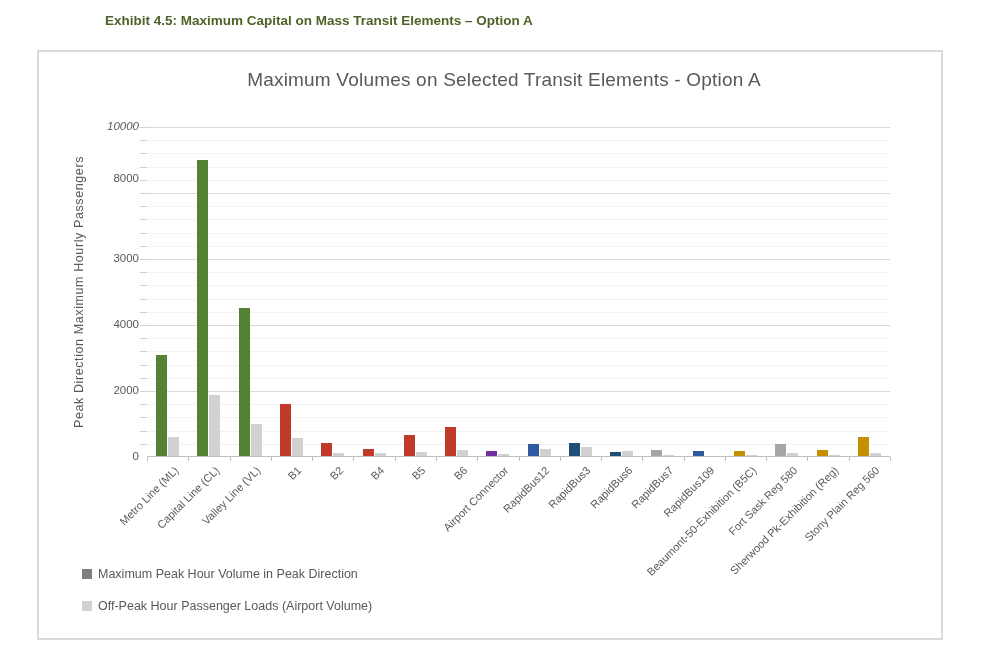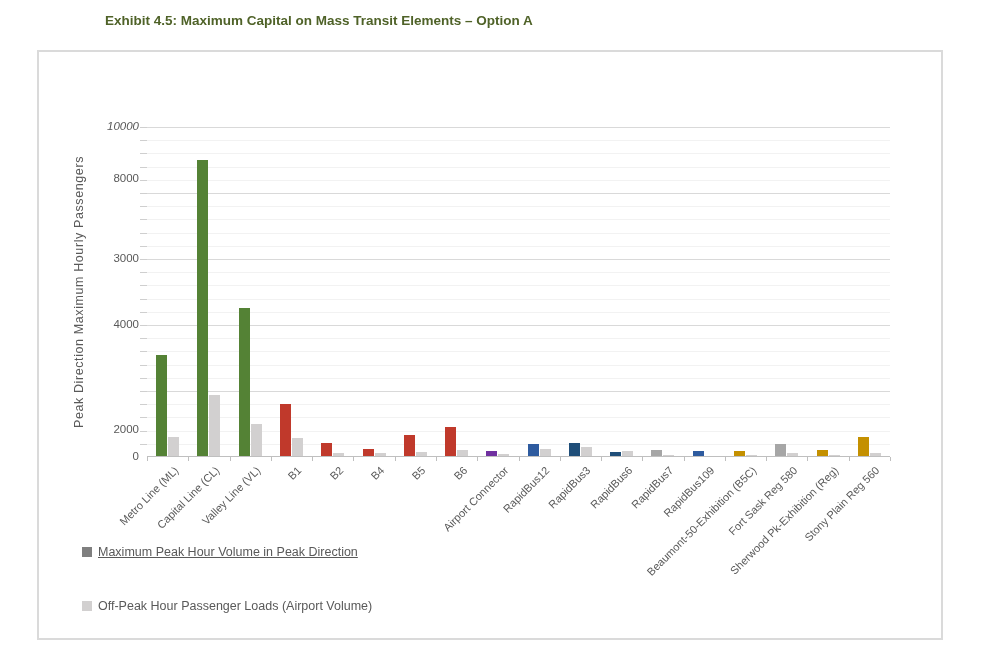--- a/index.html
+++ b/index.html
@@ -21,20 +21,21 @@
   .legend-item{position:absolute;left:43px;display:flex;align-items:center;font-size:12.5px;color:#595959;}
   .legend-swatch{width:10px;height:10px;margin-right:6px;flex:0 0 auto;}
 </style>
 </head>
 <body>
 
 <div class="page">
   <div class="exhibit-heading">Exhibit 4.5: Maximum Capital on Mass Transit Elements – Option A</div>
 
   <div class="chart-frame">
+    <div class="chart-title">Maximum Volumes on Selected Transit Elements - Option A</div>
     <div class="y-title">Peak Direction Maximum Hourly Passengers</div>
     <div class="plot" id="plot">
         <div class="gridline minor" style="top: 316.8px;"></div>
         <div class="ytick" style="top: 316.8px;"></div>
         <div class="gridline minor" style="top: 303.6px;"></div>
         <div class="ytick" style="top: 303.6px;"></div>
         <div class="gridline minor" style="top: 290.4px;"></div>
         <div class="ytick" style="top: 290.4px;"></div>
         <div class="gridline minor" style="top: 277.2px;"></div>
         <div class="ytick" style="top: 277.2px;"></div>
@@ -132,21 +133,21 @@
         <div class="bar" style="left: 599.028px; width: 11px; height: 0.65px; background: rgb(210, 208, 208);"></div>
         <div class="bar" style="left: 628.306px; width: 11px; height: 11.54px; background: rgb(166, 166, 166);"></div>
         <div class="bar" style="left: 640.306px; width: 11px; height: 2.63px; background: rgb(210, 208, 208);"></div>
         <div class="bar" style="left: 669.583px; width: 11px; height: 6.26px; background: rgb(196, 144, 0);"></div>
         <div class="bar" style="left: 681.583px; width: 11px; height: 0.98px; background: rgb(210, 208, 208);"></div>
         <div class="bar" style="left: 710.861px; width: 11px; height: 19.46px; background: rgb(196, 144, 0);"></div>
         <div class="bar" style="left: 722.861px; width: 11px; height: 3.29px; background: rgb(210, 208, 208);"></div>
       </div>
     <div id="ylabels">
         <div class="ylab" style="top: 398px; position: absolute;">0</div>
-        <div class="ylab" style="top: 332px; position: absolute; margin-top: 39px;">2000</div>
+        <div class="ylab" style="top: 332px; position: absolute;">2000</div>
         <div class="ylab" style="top: 266px; position: absolute;">4000</div>
         <div class="ylab" style="top: 200px; position: absolute;">3000</div>
         <div class="ylab" style="top: 120px; position: absolute;">8000</div>
         <div class="ylab" style="top: 68px; position: absolute; font-style: italic;">10000</div>
       </div>
     <div id="xlabels">
         <div class="xlab" style="position: absolute; left: -42.3611px; top: 412px;">Metro Line (ML)</div>
         <div class="xlab" style="position: absolute; left: -1.08333px; top: 412px;">Capital Line (CL)</div>
         <div class="xlab" style="position: absolute; left: 40.1944px; top: 412px;">Valley Line (VL)</div>
         <div class="xlab" style="position: absolute; left: 81.4722px; top: 412px;">B1</div>
@@ -159,21 +160,21 @@
         <div class="xlab" style="position: absolute; left: 370.417px; top: 412px;">RapidBus3</div>
         <div class="xlab" style="position: absolute; left: 411.694px; top: 412px;">RapidBus6</div>
         <div class="xlab" style="position: absolute; left: 452.972px; top: 412px;">RapidBus7</div>
         <div class="xlab" style="position: absolute; left: 494.25px; top: 412px;">RapidBus109</div>
         <div class="xlab" style="position: absolute; left: 535.528px; top: 412px;">Beaumont-50-Exhibition (B5C)</div>
         <div class="xlab" style="position: absolute; left: 576.806px; top: 412px;">Fort Sask Reg 580</div>
         <div class="xlab" style="position: absolute; left: 618.083px; top: 412px;">Sherwood Pk-Exhibition (Reg)</div>
         <div class="xlab" style="position: absolute; left: 659.361px; top: 412px;">Stony Plain Reg 560</div>
       </div>
     <div id="legend">
-        <div class="legend-item" style="top: 493px; text-decoration: underline;">
+        <div class="legend-item" style="top: 515px;">
           <div class="legend-swatch" style="background: rgb(127, 127, 127);"></div>
           <div>Maximum Peak Hour Volume in Peak Direction</div>
         </div>
         <div class="legend-item" style="top: 547px;">
           <div class="legend-swatch" style="background: rgb(210, 208, 208);"></div>
           <div>Off-Peak Hour Passenger Loads (Airport Volume)</div>
         </div>
       </div>
   </div>
 </div>

